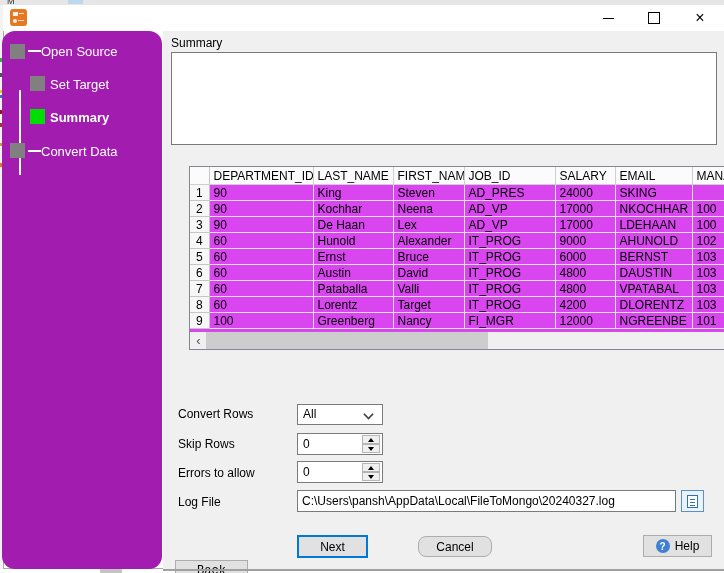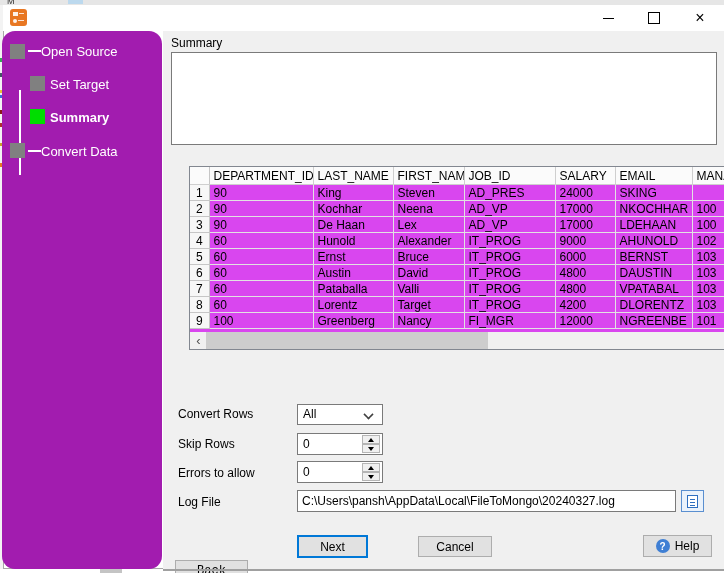--- a/index.html
+++ b/index.html
@@ -88,21 +88,21 @@
   .doc-ico i{position:absolute;left:2px;height:1px;background:#2e6fc0;display:block;}
   .doc-ico i:nth-child(1){top:3px;width:5px;}
   .doc-ico i:nth-child(2){top:6px;width:5px;}
   .doc-ico i:nth-child(3){top:9px;width:5px;}
 
   
   .btn{background:#e1e1e1;border:1px solid #adadad;box-sizing:border-box;display:flex;
     align-items:center;justify-content:center;font-size:12px;color:#000;}
   .btn-back{left:175px;top:560px;width:73px;height:21px;font-family:Liberation Mono, monospace;}
   .btn-next{left:297px;top:535px;width:71px;height:23px;border:2px solid #0078d7;}
-  .btn-cancel{left:418px;top:536px;width:74px;height:21px;}
+  .btn-cancel{left:418px;top:536px;width:74px;height:21px;border-radius:8px;}
   .btn-help{left:643px;top:535px;width:69px;height:22px;}
   .help-ico{width:14px;height:14px;border-radius:50%;background:#3f7fd4;color:#fff;font-size:10px;
     font-weight:bold;display:flex;align-items:center;justify-content:center;margin-right:5px;}
 </style>
 </head>
 <body>
 
 <div id="screen">
 
   <div class="abs top-strip">

